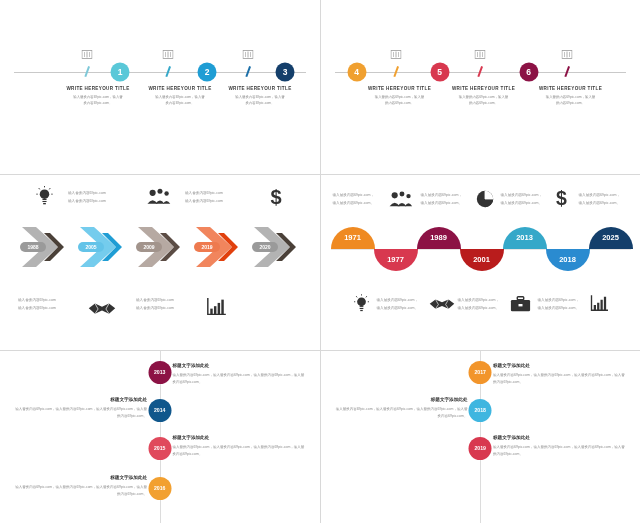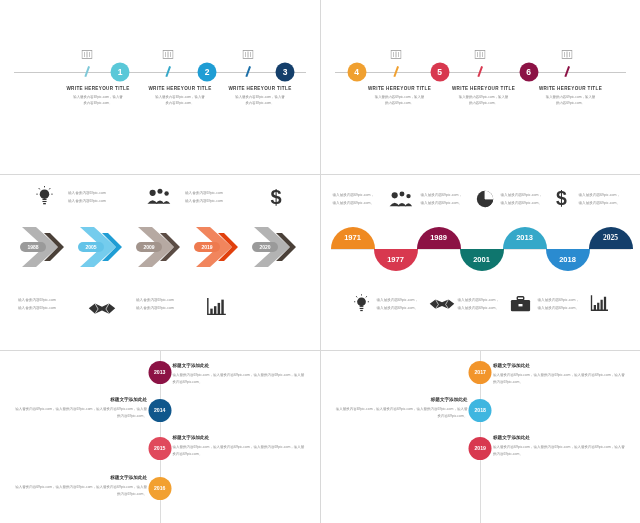--- a/index.html
+++ b/index.html
@@ -341,30 +341,30 @@
       <div class="wave-base"></div>
       <div class="semi up" style="left:0px;background:#ef8a22;">
           <span>1971</span>
         </div>
       <div class="semi dn" style="left:43px;background:#d8384f;">
           <span>1977</span>
         </div>
       <div class="semi up" style="left:86px;background:#8c1245;">
           <span>1989</span>
         </div>
-      <div class="semi dn" style="left:129px;background:#0f766e;">
+      <div class="semi dn" style="left:129px;background:#b91c1c;">
           <span>2001</span>
         </div>
       <div class="semi up" style="left:172px;background:#35a8c9;">
           <span>2013</span>
         </div>
       <div class="semi dn" style="left:215px;background:#2a8bd0;">
           <span>2018</span>
         </div>
-      <div class="semi up" style="left:258px;background:#143f6b;font-family:Liberation Serif, serif;">
+      <div class="semi up" style="left:258px;background:#143f6b;">
           <span>2025</span>
         </div>
     </div>
 
     <svg style="position:absolute;left:33px;top:119px;width:15px;height:18px;" viewBox="0 0 24 28">
       <path d="M12 2 L12 0 M5 5 L3.5 3 M19 5 L20.5 3 M2 12 L0 12 M22 12 L24 12" stroke="#333" stroke-width="1.4"></path>
       <circle cx="12" cy="12" r="7" fill="#333"></circle>
       <rect x="9" y="19" width="6" height="1.6" fill="#333"></rect>
       <rect x="9" y="22" width="6" height="1.6" fill="#333"></rect>
       <rect x="10" y="25" width="4" height="2" fill="#333"></rect>

